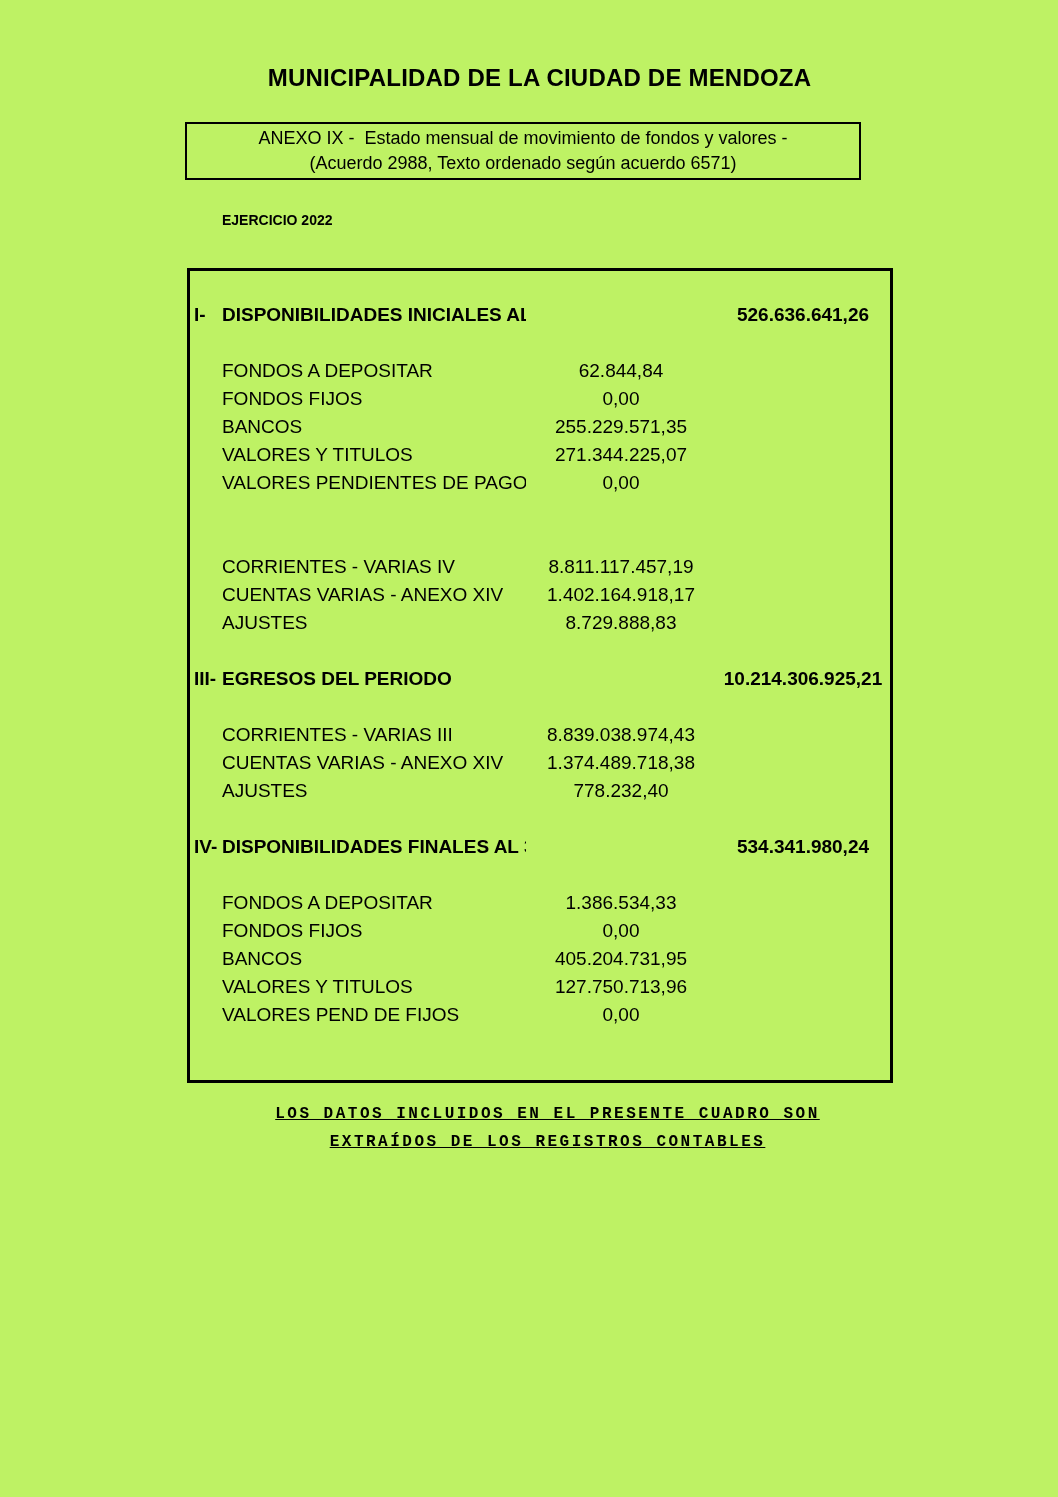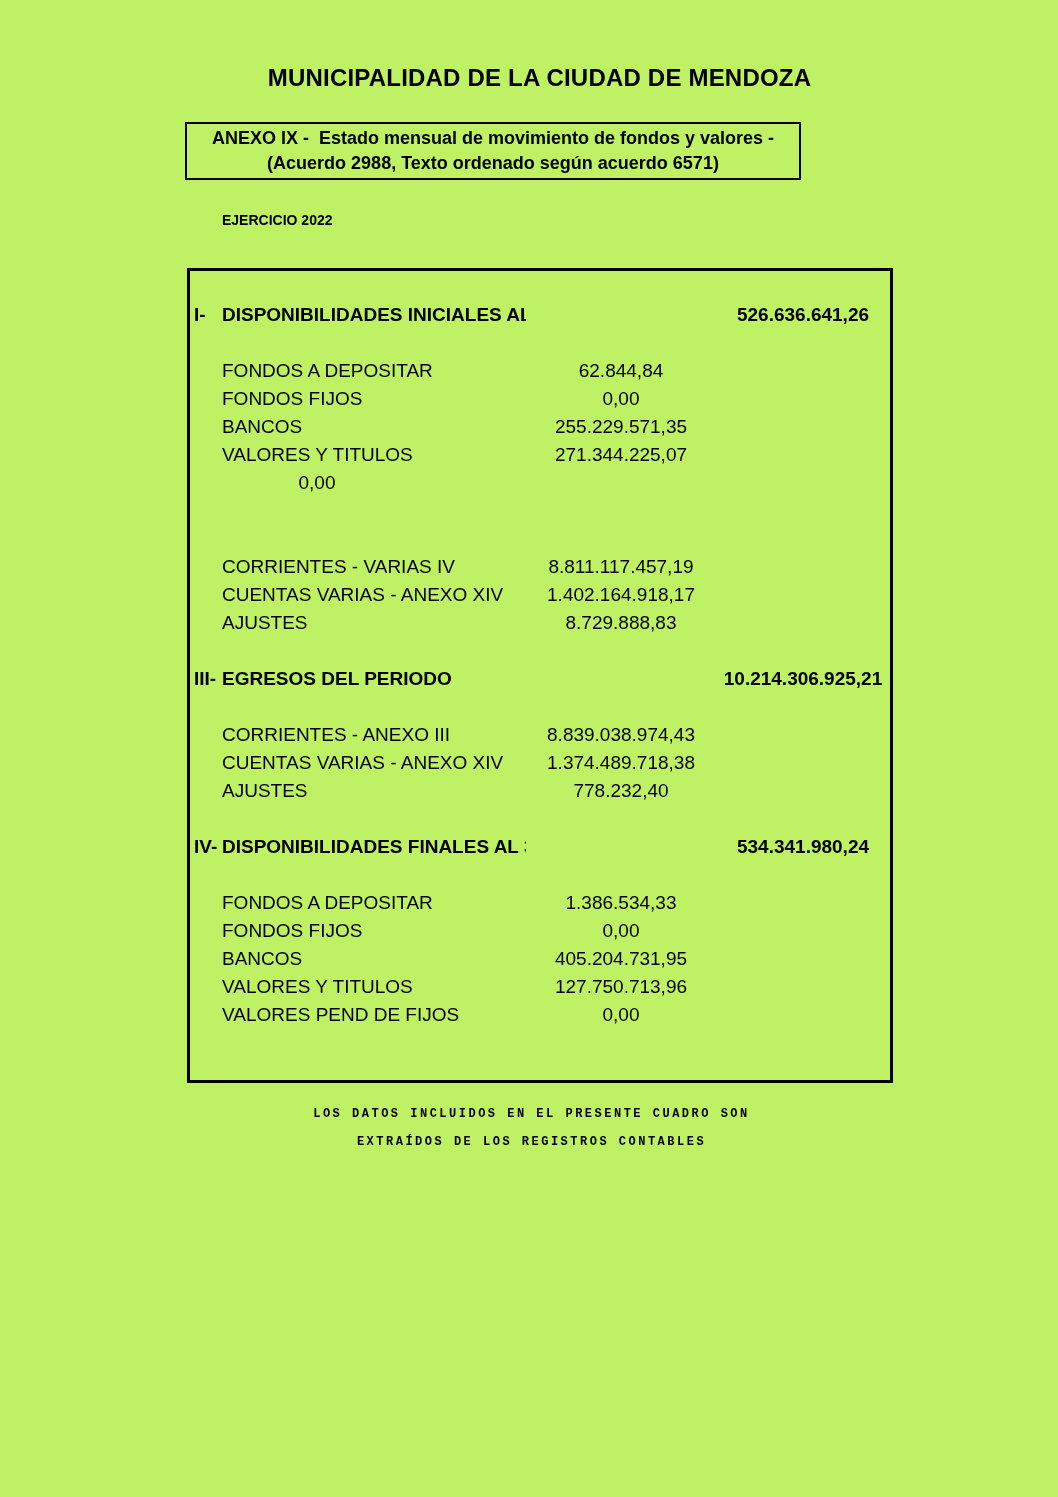--- a/index.html
+++ b/index.html
@@ -16,29 +16,29 @@
   .page-title {
     position: absolute;
     left: 186px; top: 64px; width: 707px;
     text-align: center;
     font-size: 24px;
     font-weight: bold;
     letter-spacing: 0.2px;
   }
   .annex-box {
     position: absolute;
-    left: 185px; top: 122px; width: 616px; height: 58px;
+    left: 185px; top: 122px; width: 676px; height: 58px;
     border: 2px solid #000000;
     box-sizing: border-box;
     display: flex;
     flex-direction: column;
     justify-content: center;
     text-align: center;
     font-size: 18px;
-    font-weight: bold;
+    font-weight: normal;
     line-height: 25px;
   }
   .annex-box div { white-space: pre-wrap; }
   .exercise-label {
     position: absolute;
     left: 222px; top: 212px;
     font-size: 14px;
     font-weight: bold;
   }
   .statement-box {
@@ -61,27 +61,28 @@
     box-sizing: border-box;
     flex: 0 0 auto;
   }
   .row .label { flex: 1 1 auto; overflow: hidden; }
   .row .amount { width: 190px; text-align: center; flex: 0 0 auto; }
   .row .total { width: 174px; text-align: center; flex: 0 0 auto; }
   .section-header { font-weight: bold; }
   .spacer { height: 28px; }
   .footer-note {
     position: absolute;
-    left: 128px; top: 1100px; width: 807px;
+    left: 144px; top: 1100px; width: 807px;
     text-align: center;
     font-family: "Liberation Mono", monospace;
     font-weight: bold;
-    font-size: 12px;
+    font-size: 16px;
     letter-spacing: 2.5px;
     line-height: 28px;
+    text-decoration: underline;
   }
 </style>
 </head>
 <body>
 
 <div id="doc">
 
   <div class="page-title">MUNICIPALIDAD DE LA CIUDAD DE MENDOZA</div>
 
   <div class="annex-box">
@@ -119,20 +120,21 @@
       <span class="total"></span>
     </div>
     <div class="row">
       <span class="num"></span>
       <span class="label">VALORES Y TITULOS</span>
       <span class="amount">271.344.225,07</span>
       <span class="total"></span>
     </div>
     <div class="row">
       <span class="num"></span>
+      <span class="label">VALORES PENDIENTES DE PAGO</span>
       <span class="amount">0,00</span>
       <span class="total"></span>
     </div>
     <div class="spacer"></div>
 
     <div class="spacer"></div>
     <div class="row">
       <span class="num"></span>
       <span class="label">CORRIENTES - VARIAS IV</span>
       <span class="amount">8.811.117.457,19</span>
@@ -154,21 +156,21 @@
 
     <div class="row section-header">
       <span class="num">III-</span>
       <span class="label">EGRESOS DEL PERIODO</span>
       <span class="amount"></span>
       <span class="total">10.214.306.925,21</span>
     </div>
     <div class="spacer"></div>
     <div class="row">
       <span class="num"></span>
-      <span class="label">CORRIENTES - ANEXO III</span>
+      <span class="label">CORRIENTES - VARIAS III</span>
       <span class="amount">8.839.038.974,43</span>
       <span class="total"></span>
     </div>
     <div class="row">
       <span class="num"></span>
       <span class="label">CUENTAS VARIAS - ANEXO XIV</span>
       <span class="amount">1.374.489.718,38</span>
       <span class="total"></span>
     </div>
     <div class="row">

